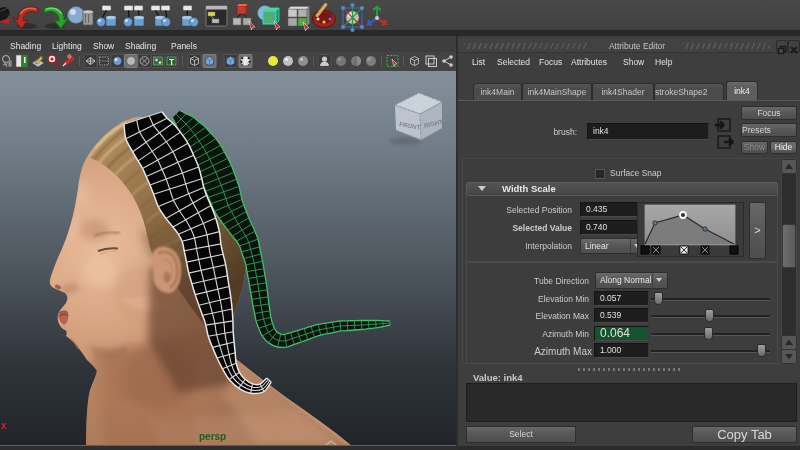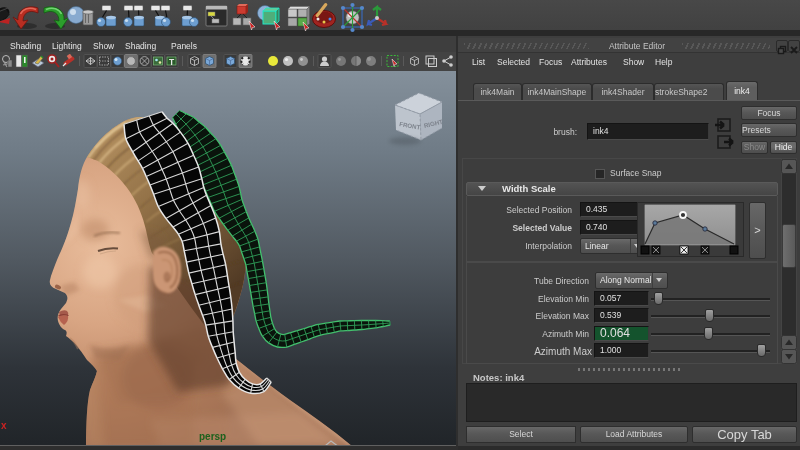--- a/index.html
+++ b/index.html
@@ -584,18 +584,17 @@
     <div style="position:absolute;left:247px;top:271px;width:9px;height:13px;background:linear-gradient(#a0a0a0,#6a6a6a);border:1px solid #2a2a2a;border-radius:2px 2px 4px 4px;box-sizing:border-box"></div>
     <div style="position:absolute;left:1px;top:291px;width:130px;text-align:right;color:#cccccc;font-size:8.5px;font-weight:normal;white-space:nowrap">Azimuth Min</div>
     <div style="position:absolute;left:136px;top:288px;width:55px;height:15px;background:#14532d;border:1px solid #141414;border-bottom-color:#4a4a4a;border-right-color:#3a3a3a;box-sizing:border-box;color:#e0e0e0;font-size:12px;line-height:13px;padding-left:5px;overflow:hidden">0.064</div>
     <div style="position:absolute;left:193px;top:295px;width:119px;height:2px;background:#222;border-bottom:1px solid #555"></div>
     <div style="position:absolute;left:246px;top:289px;width:9px;height:13px;background:linear-gradient(#a0a0a0,#6a6a6a);border:1px solid #2a2a2a;border-radius:2px 2px 4px 4px;box-sizing:border-box"></div>
     <div style="position:absolute;left:4px;top:308px;width:130px;text-align:right;color:#cccccc;font-size:10px;font-weight:normal;white-space:nowrap">Azimuth Max</div>
     <div style="position:absolute;left:136px;top:305px;width:55px;height:15px;background:#1d1d1d;border:1px solid #141414;border-bottom-color:#4a4a4a;border-right-color:#3a3a3a;box-sizing:border-box;color:#e0e0e0;font-size:8.5px;line-height:13px;padding-left:5px;overflow:hidden">1.000</div>
     <div style="position:absolute;left:193px;top:312px;width:119px;height:2px;background:#222;border-bottom:1px solid #555"></div>
     <div style="position:absolute;left:299px;top:306px;width:9px;height:13px;background:linear-gradient(#a0a0a0,#6a6a6a);border:1px solid #2a2a2a;border-radius:2px 2px 4px 4px;box-sizing:border-box"></div>
     <div style="position:absolute;left:120px;top:330px;width:104px;height:3px;background-image:repeating-linear-gradient(90deg,#777 0,#777 2px,transparent 2px,transparent 5px)"></div>
-    <div style="position:absolute;left:15px;top:334px;color:#c8c8c8;font-size:9.5px;font-weight:bold">Notes: ink4</div>
+    <div style="position:absolute;left:15px;top:334px;color:#c8c8c8;font-size:9.5px;font-weight:bold">Value: ink4</div>
     <div style="position:absolute;left:8px;top:345px;width:331px;height:39px;background:#292929;border:1px solid #1e1e1e;box-sizing:border-box"></div>
     <div style="position:absolute;left:8px;top:388px;width:110px;height:17px;background:linear-gradient(#686868,#585858 45%,#4e4e4e);border:1px solid #2e2e2e;border-radius:0;box-sizing:border-box;color:#d8d8d8;font-size:8.5px;font-weight:normal;text-align:center;line-height:15px;overflow:hidden">Select</div>
-    <div style="position:absolute;left:122px;top:388px;width:108px;height:17px;background:linear-gradient(#686868,#585858 45%,#4e4e4e);border:1px solid #2e2e2e;border-radius:2px;box-sizing:border-box;color:#d8d8d8;font-size:8.5px;font-weight:normal;text-align:center;line-height:15px;overflow:hidden">Load Attributes</div>
     <div style="position:absolute;left:234px;top:388px;width:105px;height:17px;background:linear-gradient(#686868,#585858 45%,#4e4e4e);border:1px solid #2e2e2e;border-radius:2px;box-sizing:border-box;color:#d8d8d8;font-size:13px;font-weight:normal;text-align:center;line-height:15px;overflow:hidden">Copy Tab</div>
     <div style="position:absolute;left:0;top:408px;width:342px;height:4px;background:#2b2b2b"></div>
 </div>
 </body></html>

